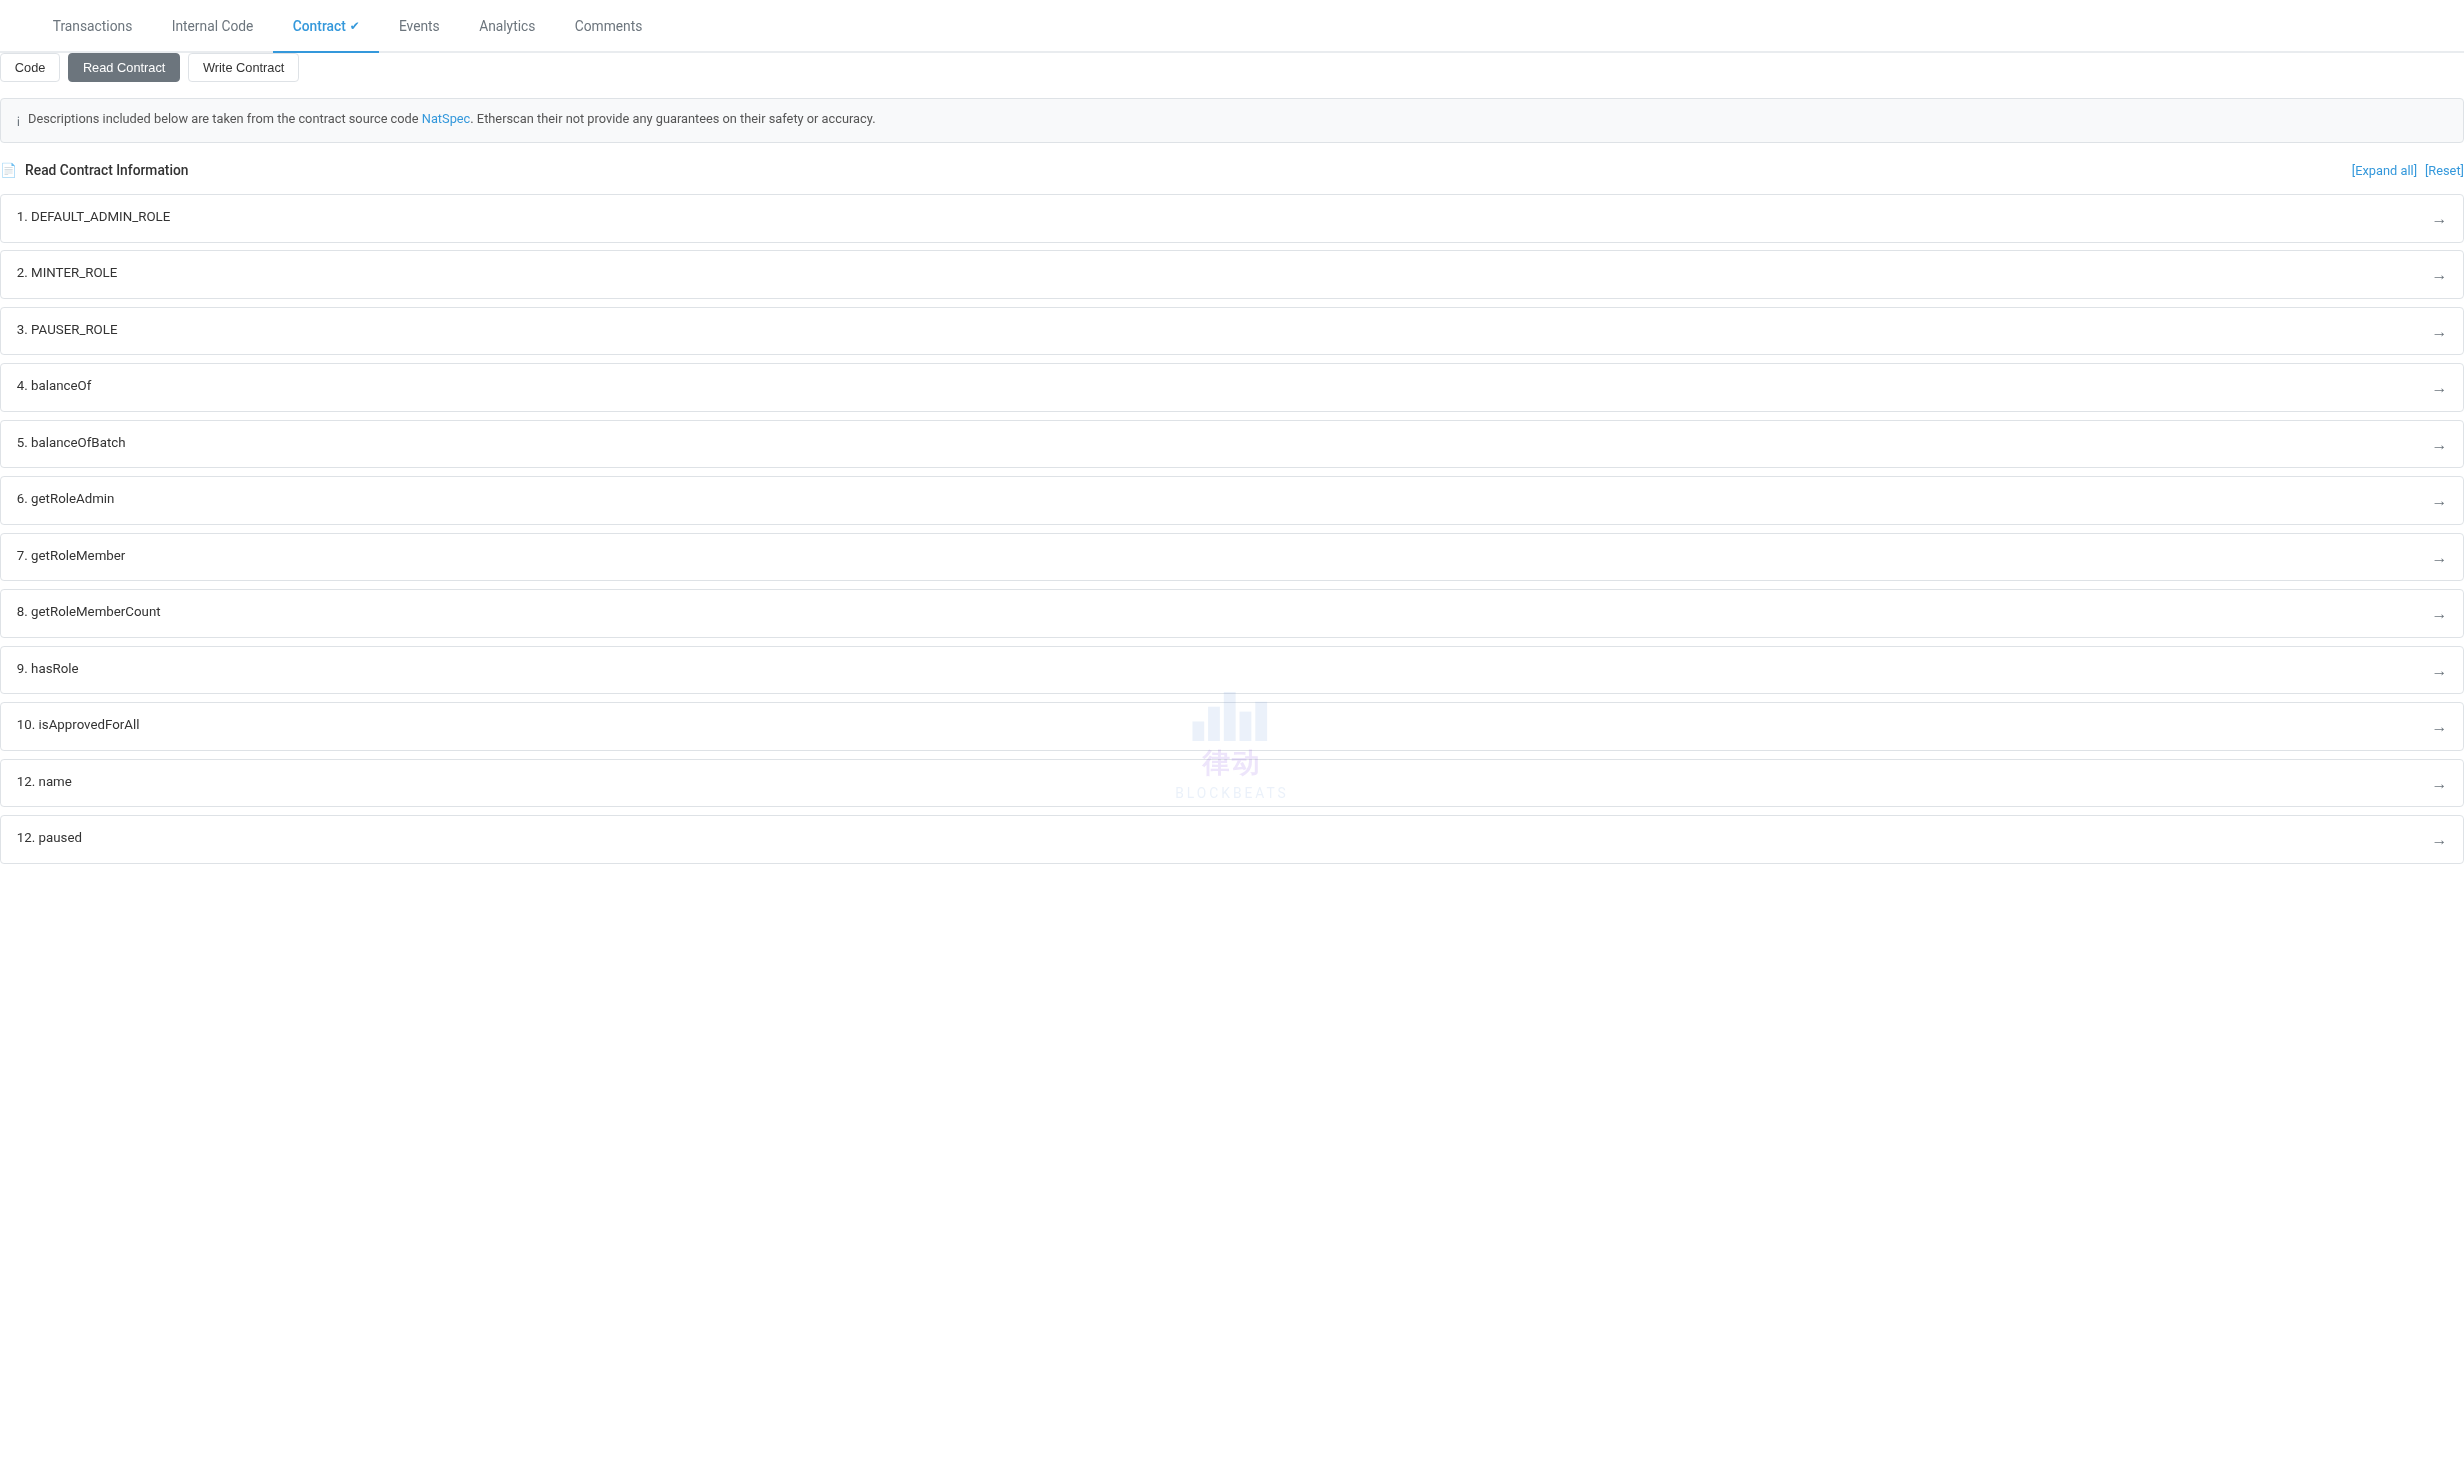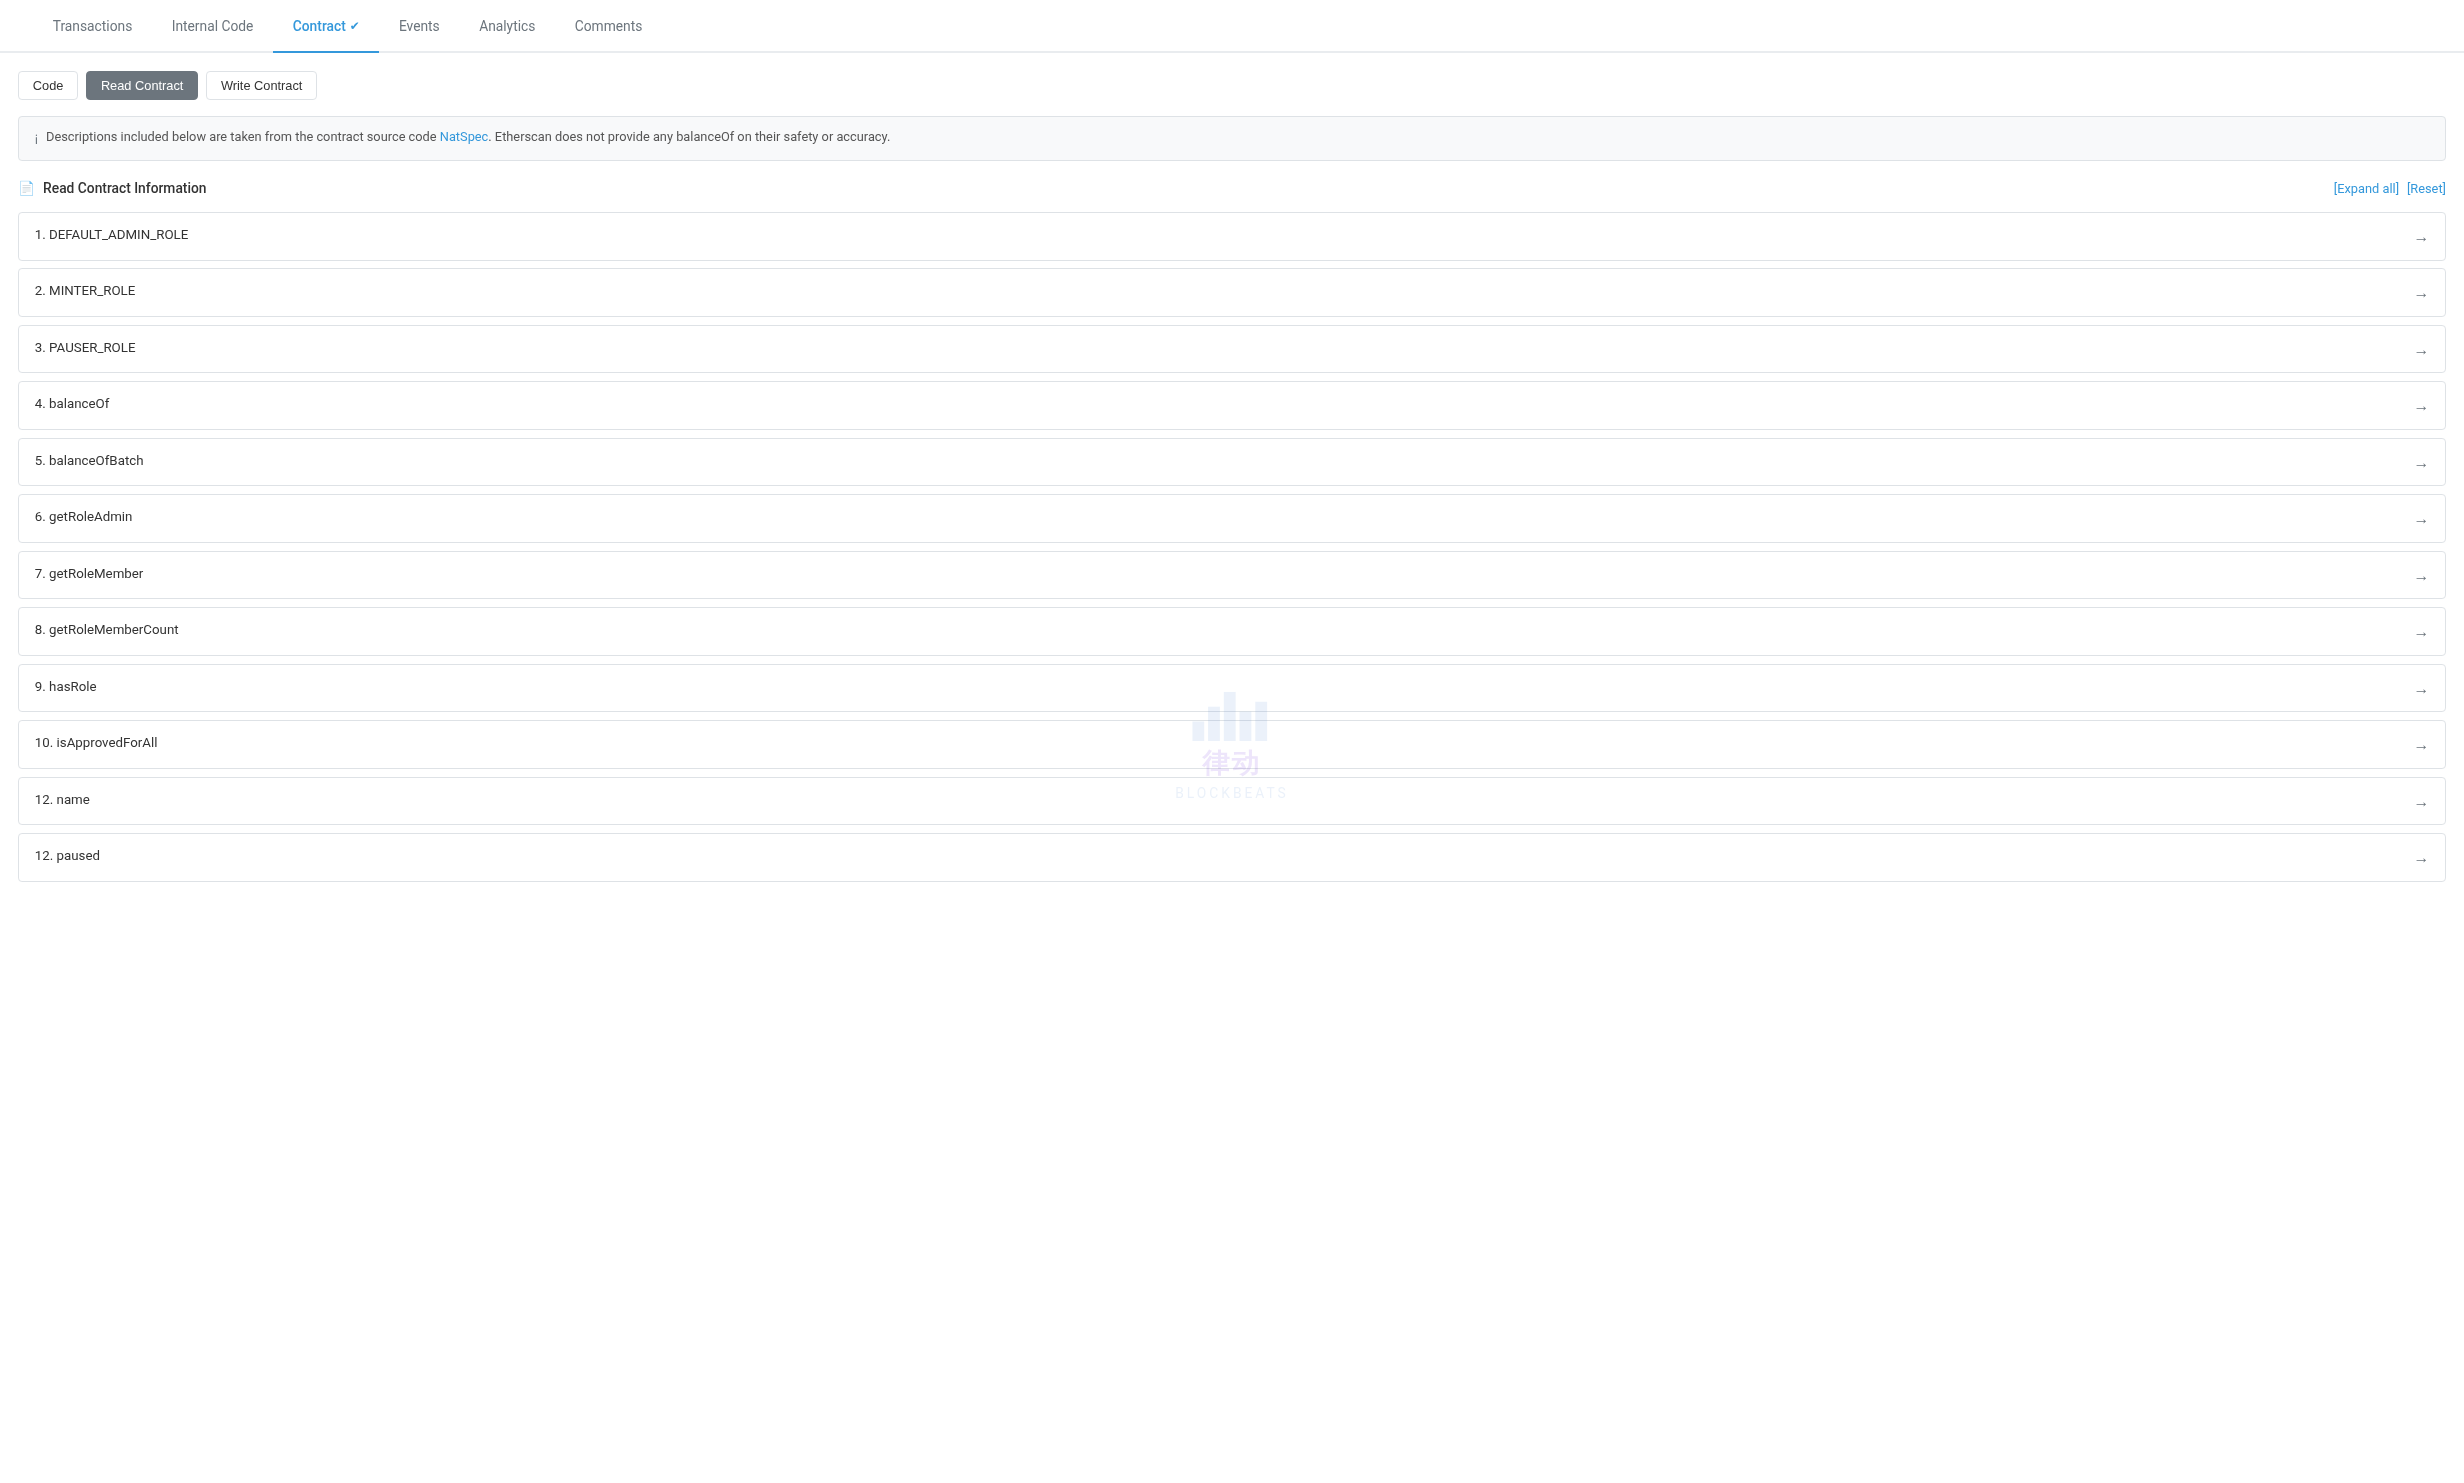--- a/index.html
+++ b/index.html
@@ -42,21 +42,21 @@
       border-bottom: 2px solid #3498db;
       font-weight: 500;
     }
 
     .tab-check-icon {
       color: #3498db;
       font-size: 11.8px;
     }
 
     .content-area {
-      padding: 18px;
+      padding: 0;
     }
 
     .button-group {
       display: flex;
       gap: 7.9px;
       margin-bottom: 15.8px;
     }
 
     .btn {
       padding: 5.9px 13.8px;
@@ -220,21 +220,21 @@
   <div class="button-group">
 
   <button class="btn">Code</button>
       <button class="btn active">Read Contract</button>
       <button class="btn">Write Contract</button>
     </div>
 
   <div class="info-banner">
     <span class="info-icon">ℹ</span>
     <span>
-      <span>Descriptions included below are taken from the contract source code </span><a>NatSpec</a><span>. Etherscan does not provide any balanceOf on their safety or accuracy.</span>
+      <span>Descriptions included below are taken from the contract source code </span><a>NatSpec</a><span>. Etherscan their not provide any guarantees on their safety or accuracy.</span>
     </span>
   </div>
 
   <div class="section-header">
     <div class="section-title">
       <span class="section-title-icon">📄</span>
       <span>Read Contract Information</span>
     </div>
     <div class="section-actions">
       <a>[Expand all]</a>

